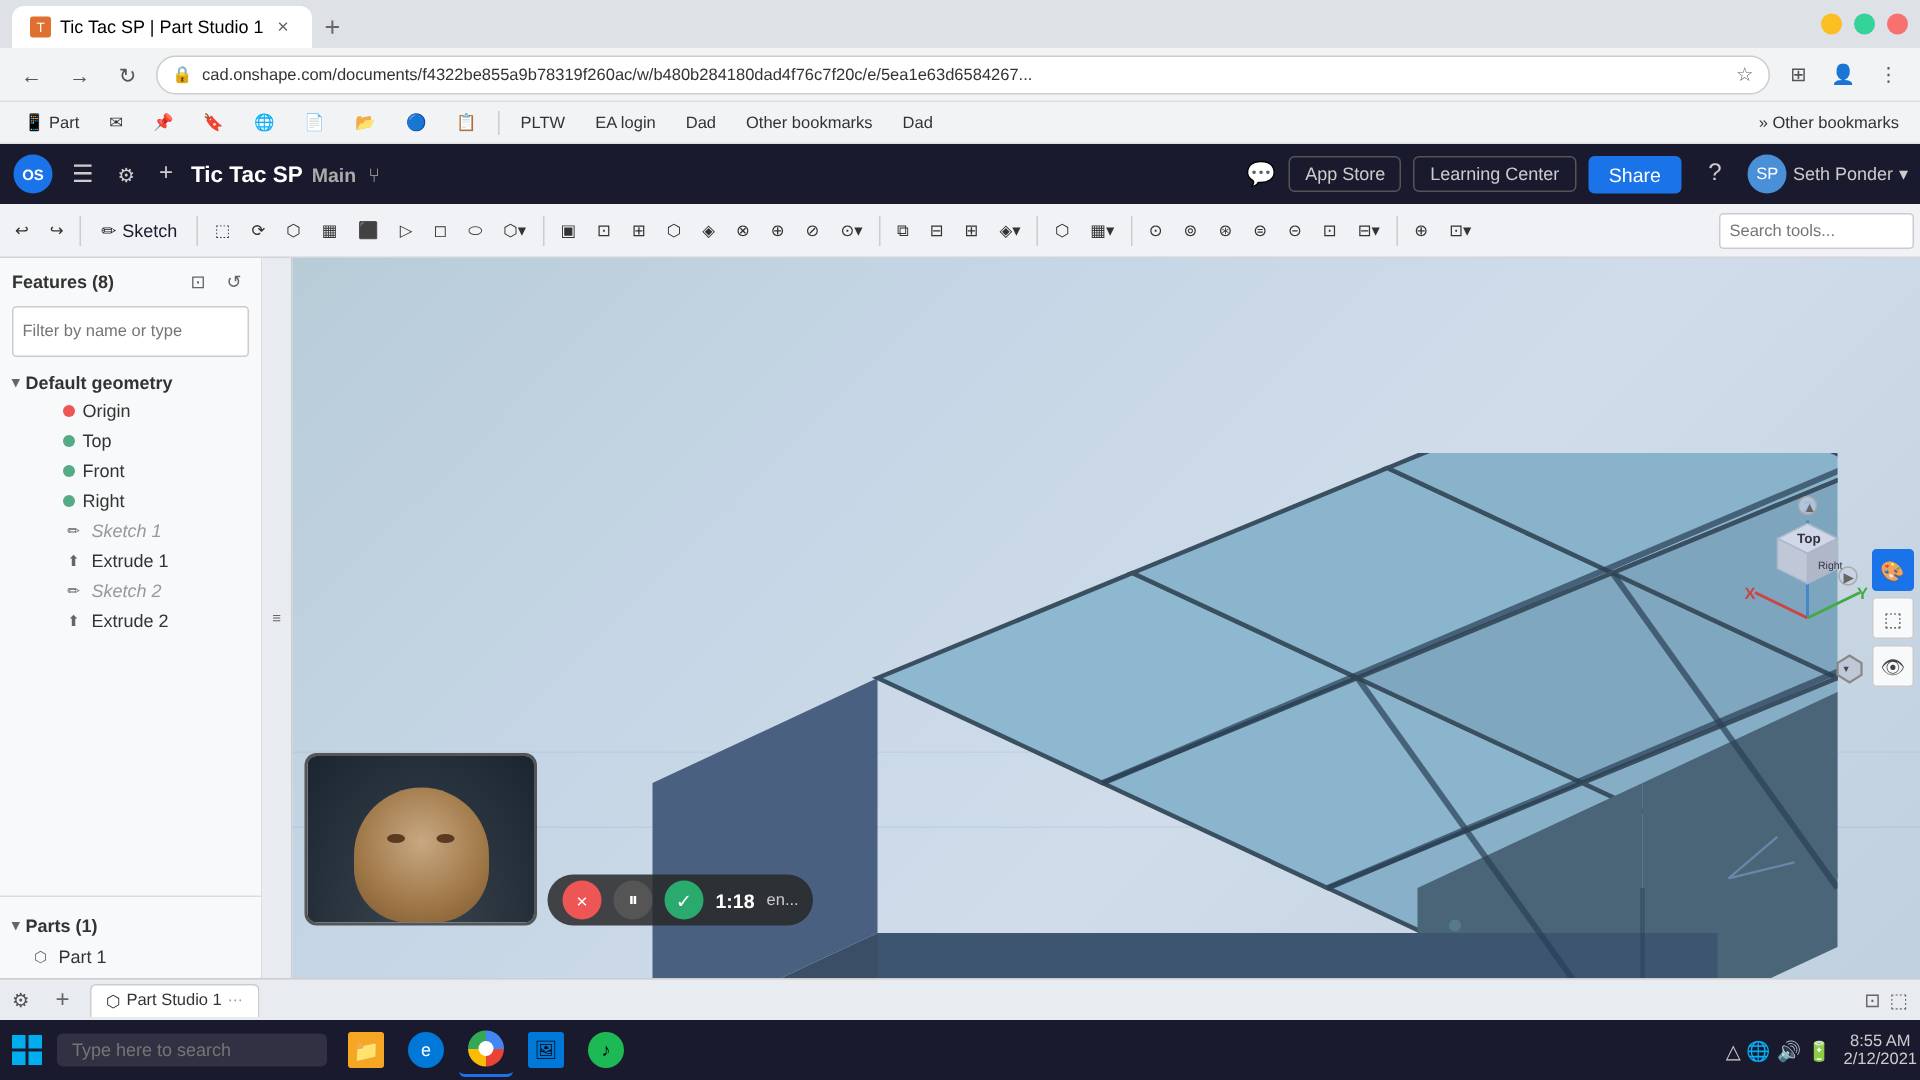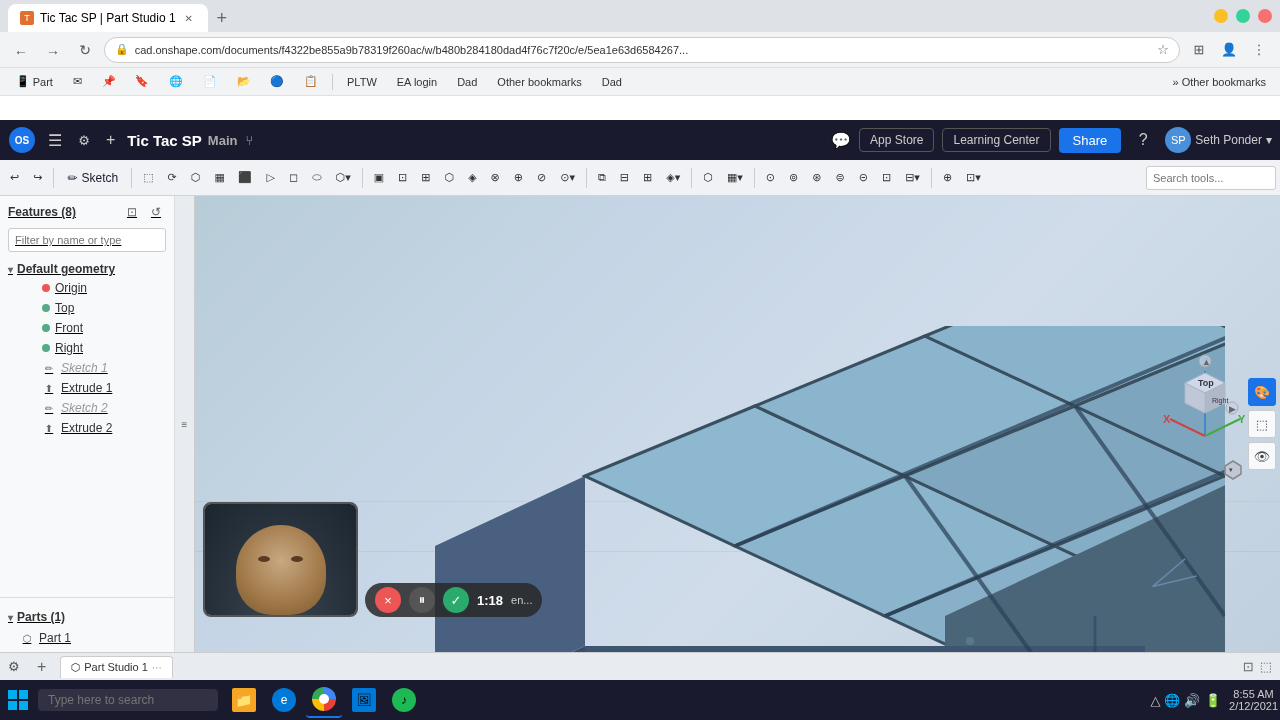--- a/index.html
+++ b/index.html
@@ -31,21 +31,21 @@
 
     .bookmarks-bar { height: 28px; background: #f1f3f4; display: flex; align-items: center; padding: 0 8px; gap: 4px; border-bottom: 1px solid #e0e0e0; overflow: hidden; }
     .bookmark-item { padding: 2px 8px; font-size: 11px; color: #333; cursor: pointer; border-radius: 3px; white-space: nowrap; display: flex; align-items: center; gap: 3px; }
     .bookmark-sep { width: 1px; height: 16px; background: #ccc; margin: 0 2px; }
     .bookmarks-more { margin-left: auto; padding: 2px 6px; font-size: 11px; color: #333; cursor: pointer; }
 
     
     .app-content { flex: 1; display: flex; flex-direction: column; overflow: hidden; }
 
     
-    .onshape-topbar { height: 40px; background: #1a1a2e; display: flex; align-items: center; padding: 0 8px; gap: 8px; margin-top: 24px; }
+    .onshape-topbar { height: 40px; background: #1a1a2e; display: flex; align-items: center; padding: 0 8px; gap: 8px; }
     .os-logo { width: 28px; height: 28px; }
     .os-menu-btn { color: #ccc; font-size: 16px; cursor: pointer; padding: 4px; }
     .os-doc-title { color: #fff; font-size: 15px; font-weight: bold; display: flex; align-items: center; gap: 6px; }
     .os-workspace { color: #aaa; font-size: 13px; }
     .os-branch-icon { color: #aaa; font-size: 13px; }
     .os-topbar-right { margin-left: auto; display: flex; align-items: center; gap: 8px; }
     .os-chat-btn { color: #aaa; font-size: 16px; cursor: pointer; }
     .os-appstore-btn { background: transparent; border: 1px solid #555; color: #ccc; padding: 4px 10px; border-radius: 4px; font-size: 12px; cursor: pointer; }
     .os-learn-btn { background: transparent; border: 1px solid #555; color: #ccc; padding: 4px 10px; border-radius: 4px; font-size: 12px; cursor: pointer; }
     .os-share-btn { background: #1a73e8; color: white; padding: 5px 14px; border-radius: 4px; font-size: 13px; font-weight: normal; cursor: pointer; border: none; }
@@ -58,26 +58,26 @@
     .tb-btn { padding: 3px 6px; border-radius: 3px; cursor: pointer; display: flex; align-items: center; gap: 3px; font-size: 11px; color: #333; white-space: nowrap; }
     .tb-sep { width: 1px; height: 20px; background: #ccc; margin: 0 3px; }
     .tb-sketch-btn { display: flex; align-items: center; gap: 4px; padding: 3px 8px; border-radius: 3px; cursor: pointer; font-size: 12px; color: #1a1a2e; font-weight: 500; }
     .search-tools { margin-left: auto; display: flex; align-items: center; gap: 2px; }
     .search-tools input { height: 24px; border: 1px solid #ccc; border-radius: 3px; padding: 0 6px; font-size: 11px; width: 130px; }
 
     
     .workspace { display: flex; flex: 1; overflow: hidden; }
 
     
-    .left-panel { width: 175px; background: #f8f9fa; border-right: 1px solid #ddd; display: flex; flex-direction: column; overflow: hidden; text-decoration: underline; }
+    .left-panel { width: 175px; background: #f8f9fa; border-right: 1px solid #ddd; display: flex; flex-direction: column; overflow: hidden; }
     .panel-header { padding: 6px 8px; display: flex; align-items: center; justify-content: space-between; }
     .panel-title { font-size: 12px; font-weight: bold; color: #333; }
     .panel-icons { display: flex; gap: 4px; }
     .panel-icon-btn { width: 20px; height: 20px; display: flex; align-items: center; justify-content: center; cursor: pointer; color: #666; font-size: 12px; }
-    .filter-input { margin: 0 8px 6px; height: 24px; border: 1px solid #ccc; border-radius: 3px; padding: 0 6px; font-size: 11px; width: calc(100% - 16px); }
+    .filter-input { margin: 0 8px 6px; height: 34px; border: 1px solid #ccc; border-radius: 3px; padding: 0 6px; font-size: 11px; width: calc(100% - 16px); }
     .feature-tree { flex: 1; overflow-y: auto; }
     .tree-item { padding: 3px 8px 3px 12px; font-size: 12px; color: #333; cursor: pointer; display: flex; align-items: center; gap: 5px; margin-left: 30px; }
     .tree-group { padding: 4px 8px 2px 8px; font-size: 12px; font-weight: bold; color: #333; display: flex; align-items: center; gap: 4px; cursor: pointer; }
     .tree-group-arrow { font-size: 10px; color: #666; }
     .tree-dot { width: 8px; height: 8px; border-radius: 50%; background: #888; flex-shrink: 0; }
     .tree-dot.origin { background: #e55; }
     .tree-dot.plane { background: #5a8; }
     .tree-feature-icon { width: 14px; height: 14px; display: flex; align-items: center; justify-content: center; font-size: 10px; color: #666; }
 
     .panel-divider { height: 1px; background: #ddd; margin: 4px 0; }

